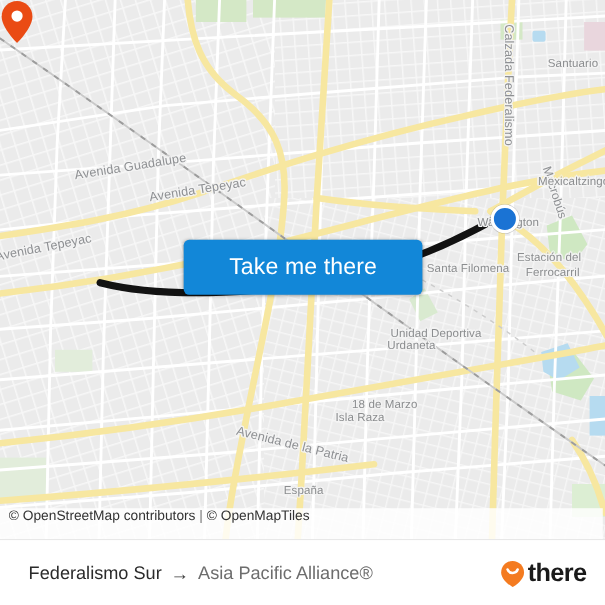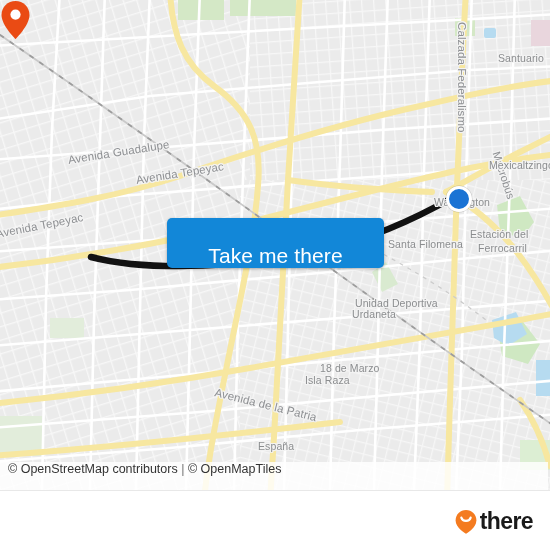--- a/index.html
+++ b/index.html
@@ -40,21 +40,21 @@
     position:absolute;left:446px;top:186px;width:26px;height:26px;
     border-radius:50%;background:#1a73d4;border:3px solid #ffffff;
     box-sizing:border-box;
     box-shadow:0 0 0 .5px rgba(0,0,0,.18);
   }
 
   
   #cta{
     position:absolute;left:167px;top:218px;width:217px;height:50px;
     background:#1287d8;border-radius:5px;
-    display:flex;align-items:flex-end;justify-content:center;
+    display:flex;align-items:center;justify-content:center;
     box-shadow:0 1px 3px rgba(0,0,0,.32);
     cursor:pointer;
   }
   #cta-label{
     color:#ffffff;font-size:21px;font-family:"Liberation Sans", sans-serif;
     letter-spacing:.1px;
   }
 
   
   #attrib{
@@ -225,20 +225,25 @@
     <div id="attrib">
       <div id="attrib-text">
         <span>© OpenStreetMap contributors</span>
         <span class="sep">|</span>
         <span>© OpenMapTiles</span>
       </div>
     </div>
   </div>
 
   <div id="footer">
+    <div id="route-summary">
+      <span id="origin-name">Federalismo Sur</span>
+      <span id="arrow-icon">→</span>
+      <span id="dest-name">Asia Pacific Alliance®</span>
+    </div>
 
     <div id="brand">
       <svg width="24" height="26" viewBox="0 0 24 26">
         <path d="M12 1.5 C 6.2 1.5 1.6 6.1 1.6 11.9 C 1.6 19.5 12 25.2 12 25.2 C 12 25.2 22.4 19.5 22.4 11.9 C 22.4 6.1 17.8 1.5 12 1.5 Z" fill="#f47b20"></path>
         <path d="M7.4 9.2 C 8.6 13.4 15.4 13.4 16.6 9.2" stroke="#ffffff" stroke-width="2.3" fill="none" stroke-linecap="round"></path>
       </svg>
       <span id="brand-word">there</span>
     </div>
   </div>
 

